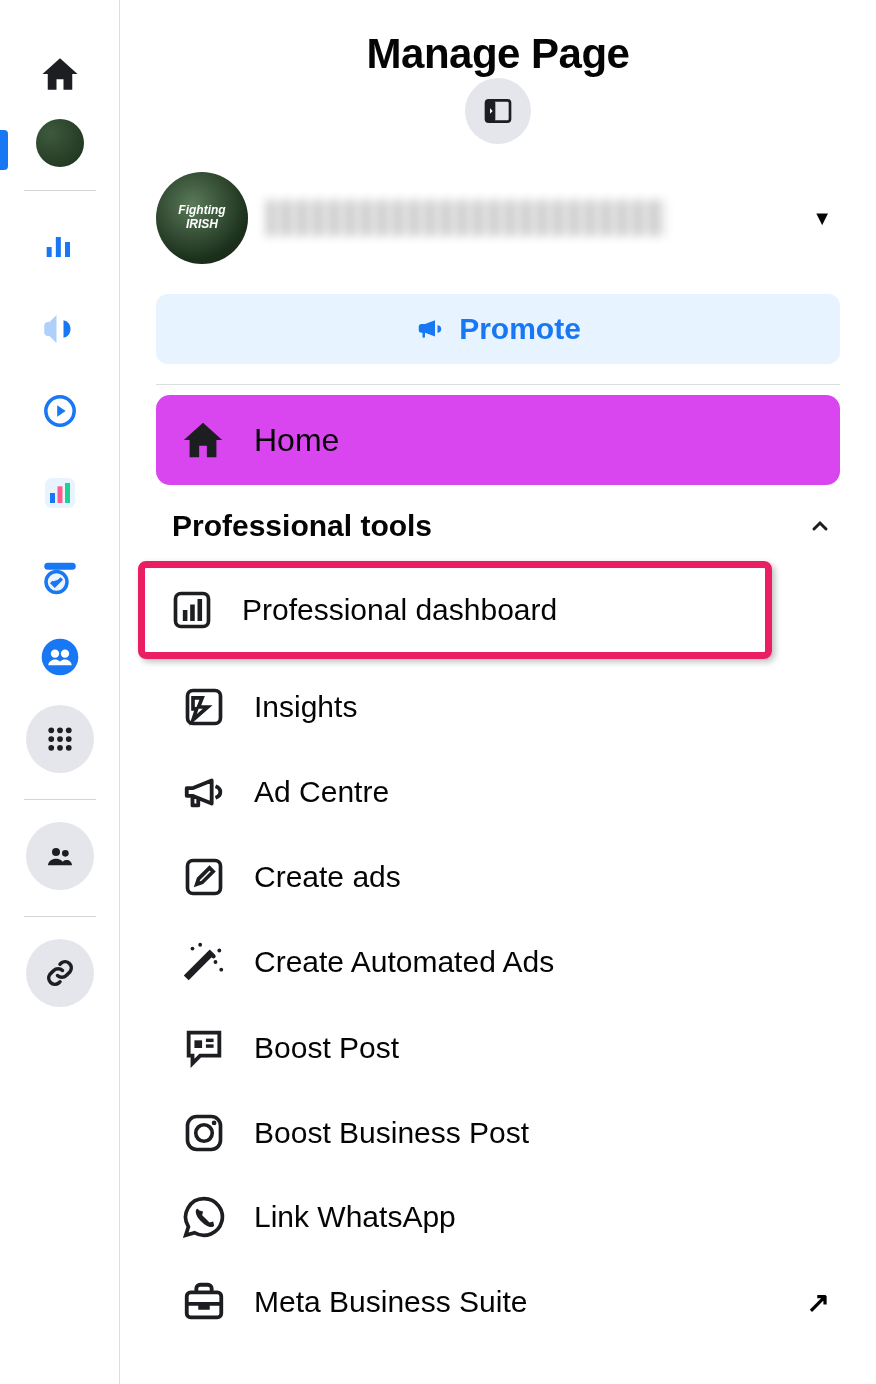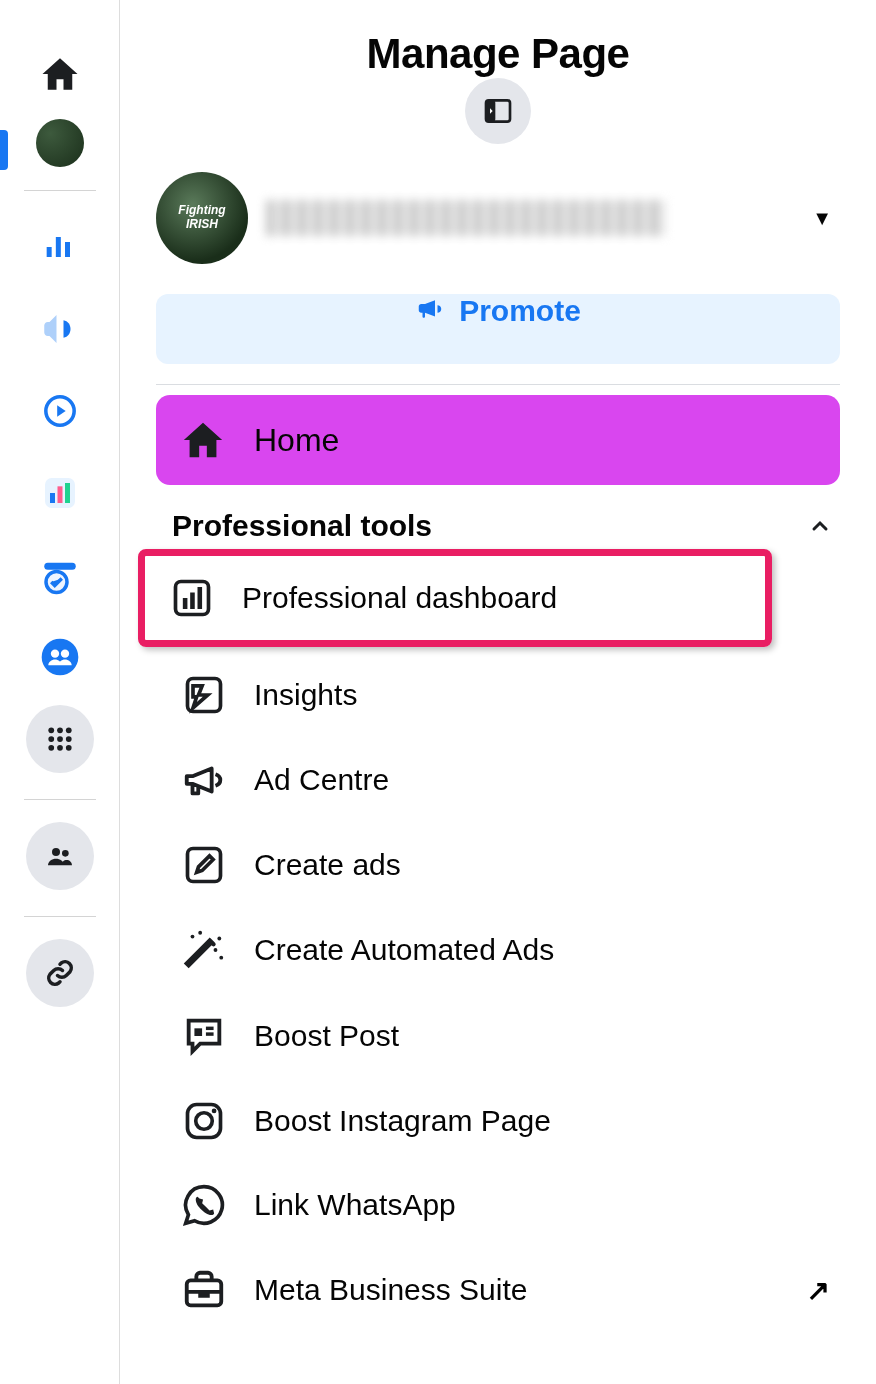--- a/index.html
+++ b/index.html
@@ -144,21 +144,21 @@
       color: #050505;
       margin-right: 8px;
     }
     
     .promote-btn {
       width: 100%;
       height: 70px;
       border-radius: 12px;
       background: #e7f3ff;
       display: flex;
-      align-items: flex-start;
+      align-items: center;
       justify-content: center;
       gap: 14px;
       cursor: pointer;
       font-size: 30px;
       font-weight: 700;
       color: #1877f2;
       margin-bottom: 20px;
     }
     .promote-divider {
       height: 1px;
@@ -186,21 +186,21 @@
     }
     .nav-item-home .label {
       font-weight: 500;
       font-size: 32px;
     }
     
     .section-header {
       display: flex;
       justify-content: space-between;
       align-items: center;
-      padding: 24px 8px 6px 16px;
+      padding: 24px 8px 18px 16px;
       font-size: 30px;
       font-weight: 700;
       color: #050505;
     }
     
     .highlight-box {
       border: 7px solid #e91e63;
       border-radius: 8px;
       box-shadow: 3px 3px 6px rgba(0,0,0,0.25);
       margin-bottom: 6px;
@@ -432,21 +432,21 @@
     </div>
 
     <div class="nav-item">
       <span class="icon-slot">
           <svg width="44" height="44" viewBox="0 0 24 24">
             <rect x="3" y="3" width="18" height="18" rx="5" fill="none" stroke="#1c1e21" stroke-width="2"></rect>
             <circle cx="12" cy="12" r="4.5" fill="none" stroke="#1c1e21" stroke-width="2"></circle>
             <circle cx="17.5" cy="6.5" r="1.3" fill="#1c1e21"></circle>
           </svg>
         </span>
-      <span class="label">Boost Instagram Page</span>
+      <span class="label">Boost Business Post</span>
     </div>
 
     <div class="nav-item">
       <span class="icon-slot">
           <svg width="44" height="44" viewBox="0 0 24 24">
             <path fill="none" stroke="#1c1e21" stroke-width="2" d="M12 2a10 10 0 0 0-8.5 15.3L2 22l4.9-1.4A10 10 0 1 0 12 2z"></path>
             <path fill="#1c1e21" d="M8.5 7.5c-.5 0-1 .5-1 1.5 0 2 1.5 4 3 5.5s3.5 3 5.5 3c1 0 1.5-.5 1.5-1l-.5-2-2 .5-2-2-2-2 .5-2-2-.5z"></path>
           </svg>
         </span>
       <span class="label">Link WhatsApp</span>

